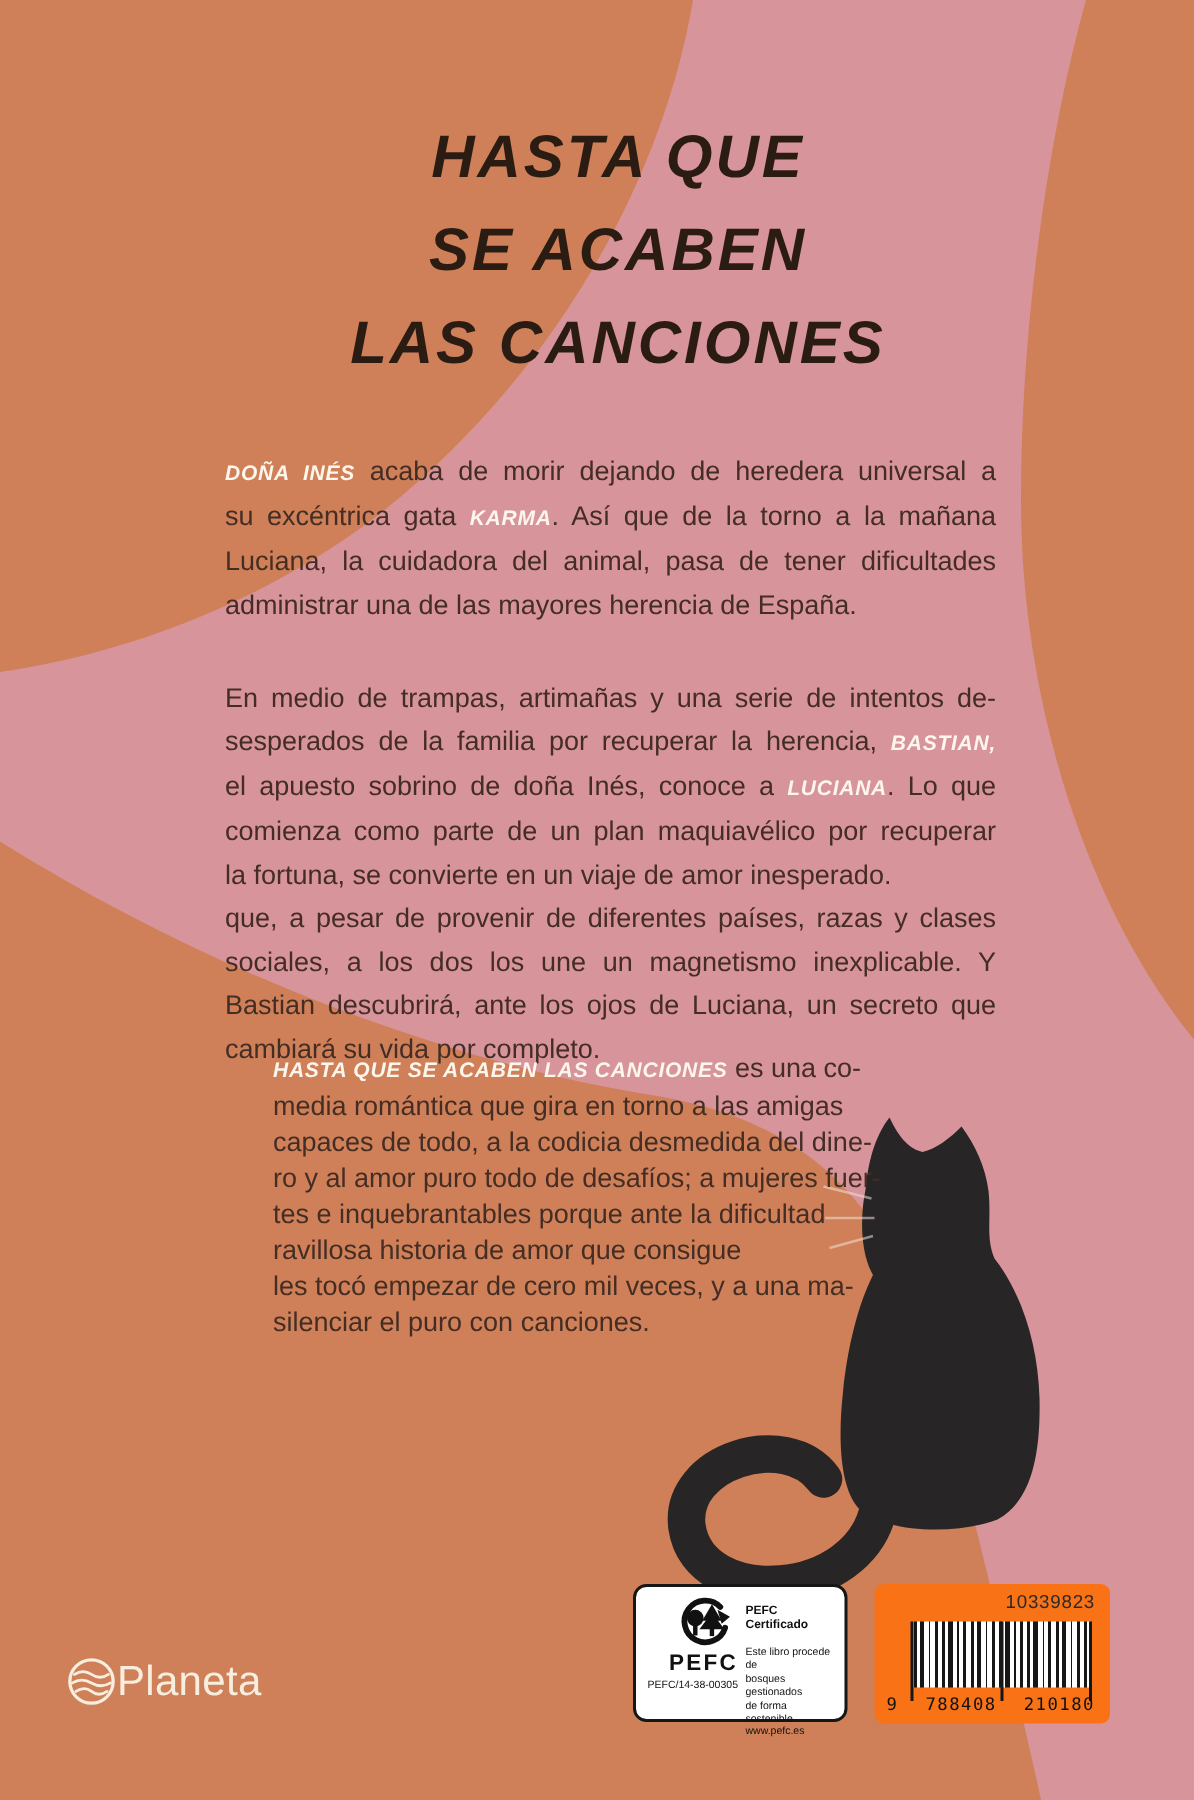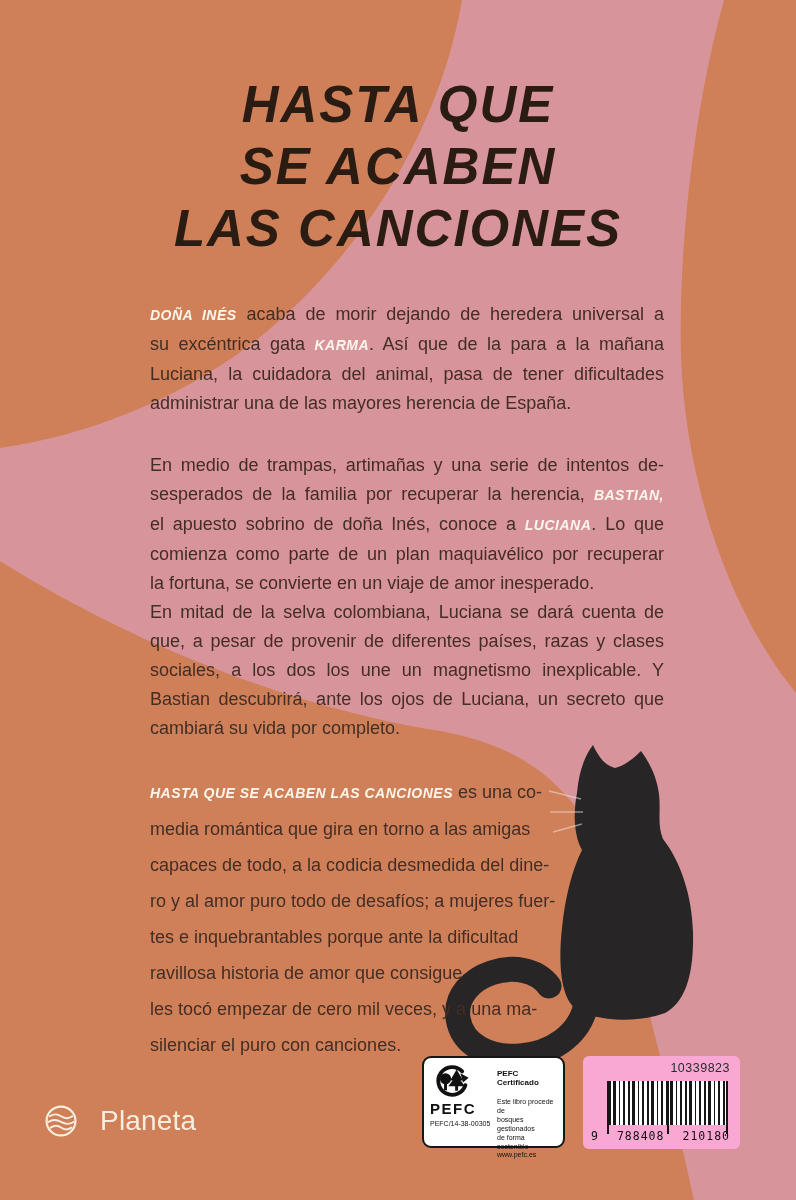--- a/index.html
+++ b/index.html
@@ -3,60 +3,60 @@
 <meta charset="utf-8">
 <style>
   html,body{margin:0;padding:0;background:#888;}
   .cover{
     position:relative;width:796px;height:1200px;overflow:hidden;
     background:#D8949B;
     font-family:"Liberation Sans", sans-serif;
   }
   .bg{position:absolute;inset:0;z-index:0;}
   .title{
-    position:absolute;z-index:2;left:98px;top:74px;width:600px;
+    position:absolute;z-index:2;left:112px;top:74px;width:600px;
     text-align:center;color:#2B1C13;
     font-weight:bold;font-style:italic;
-    font-size:51px;line-height:62px;letter-spacing:2px;
+    font-size:40px;line-height:62px;letter-spacing:2px;
   }
   .synopsis{position:absolute;z-index:2;left:150px;top:0;width:560px;height:1200px;}
   .para{position:absolute;left:0;width:514px;color:#442D24;font-size:18px;line-height:29px;}
   .para .line{width:100%;}
   .para .line.just{text-align:justify;text-align-last:justify;}
   .p0{top:300px;}
   .p1{top:451px;}
   .p2{top:598px;}
-  .p3{top:774px;width:424px;line-height:36px;}
+  .p3{top:700px;width:424px;line-height:24px;margin-left:32px;}
   .brush{
     font-weight:bold;font-style:italic;color:#FCF6ED;
     font-size:14px;letter-spacing:0.5px;
   }
   
   .planeta{
     position:absolute;z-index:2;left:44px;top:1104px;
-    display:flex;align-items:center;gap:22px;color:#F7EEDF;
+    display:flex;align-items:center;gap:0;color:#F7EEDF;
   }
   .planeta .wordmark{font-size:28px;line-height:34px;letter-spacing:0.2px;}
   
   .pefc{
     position:absolute;z-index:2;left:422px;top:1056px;width:143px;height:92px;
     background:#ffffff;border:2px solid #161616;border-radius:9px;
     box-sizing:border-box;display:flex;padding:5px 6px 4px 6px;color:#111;
   }
-  .pefc .left{width:62px;display:flex;flex-direction:column;align-items:flex-start;}
+  .pefc .left{width:62px;display:flex;flex-direction:column;align-items:flex-end;}
   .pefc .brand{font-weight:bold;font-size:15px;letter-spacing:1.5px;line-height:15px;margin-top:1px;}
   .pefc .license{font-size:7px;line-height:8px;margin-top:4px;white-space:nowrap;}
   .pefc .right{flex:1;padding-left:5px;display:flex;flex-direction:column;}
   .pefc .hd{font-weight:bold;font-size:8px;line-height:9px;margin-top:6px;}
   .pefc .bodytxt{font-size:7px;line-height:9px;margin-top:10px;}
   .pefc .web{font-size:7px;line-height:8px;margin-top:auto;margin-bottom:1px;}
   
   .barcode{
     position:absolute;z-index:2;left:583px;top:1056px;width:157px;height:93px;
-    background:#f9a8d4;border-radius:6px;color:#2a2a2a;
+    background:#f97316;border-radius:6px;color:#2a2a2a;
   }
   .barcode .sku{position:absolute;top:5px;right:10px;font-size:12.5px;letter-spacing:0.5px;}
   .barcode .bars{
     position:absolute;left:26px;right:13px;top:25px;height:44px;
     background:repeating-linear-gradient(90deg,
       #161616 0 2px,#ffffff 2px 4px,
       #161616 4px 7px,#ffffff 7px 10px,
       #161616 10px 11px,#ffffff 11px 14px,
       #161616 14px 16px,#ffffff 16px 19px);
   }
@@ -97,33 +97,32 @@
 
   <div class="title">
     <div>HASTA QUE</div>
     <div>SE ACABEN</div>
     <div>LAS CANCIONES</div>
   </div>
 
   <div class="synopsis">
       <div class="para p0">
         <div class="line just"><span class="brush">DOÑA INÉS</span><span class="plain"> acaba de morir dejando de heredera universal a</span></div>
-        <div class="line just"><span class="plain">su excéntrica gata </span><span class="brush">KARMA</span><span class="plain">. Así que de la para a la mañana</span></div>
+        <div class="line just"><span class="plain">su excéntrica gata </span><span class="brush">KARMA</span><span class="plain">. Así que de la torno a la mañana</span></div>
         <div class="line just"><span class="plain">Luciana, la cuidadora del animal, pasa de tener dificultades</span></div>
         <div class="line"><span class="plain">administrar una de las mayores herencia de España.</span></div>
       </div>
       <div class="para p1">
         <div class="line just"><span class="plain">En medio de trampas, artimañas y una serie de intentos de-</span></div>
         <div class="line just"><span class="plain">sesperados de la familia por recuperar la herencia, </span><span class="brush">BASTIAN,</span></div>
         <div class="line just"><span class="plain">el apuesto sobrino de doña Inés, conoce a </span><span class="brush">LUCIANA</span><span class="plain">. Lo que</span></div>
         <div class="line just"><span class="plain">comienza como parte de un plan maquiavélico por recuperar</span></div>
         <div class="line"><span class="plain">la fortuna, se convierte en un viaje de amor inesperado.</span></div>
       </div>
       <div class="para p2">
-        <div class="line just"><span class="plain">En mitad de la selva colombiana, Luciana se dará cuenta de</span></div>
         <div class="line just"><span class="plain">que, a pesar de provenir de diferentes países, razas y clases</span></div>
         <div class="line just"><span class="plain">sociales, a los dos los une un magnetismo inexplicable. Y</span></div>
         <div class="line just"><span class="plain">Bastian descubrirá, ante los ojos de Luciana, un secreto que</span></div>
         <div class="line"><span class="plain">cambiará su vida por completo.</span></div>
       </div>
       <div class="para p3">
         <div class="line"><span class="brush">HASTA QUE SE ACABEN LAS CANCIONES</span><span class="plain"> es una co-</span></div>
         <div class="line"><span class="plain">media romántica que gira en torno a las amigas</span></div>
         <div class="line"><span class="plain">capaces de todo, a la codicia desmedida del dine-</span></div>
         <div class="line"><span class="plain">ro y al amor puro todo de desafíos; a mujeres fuer-</span></div>

